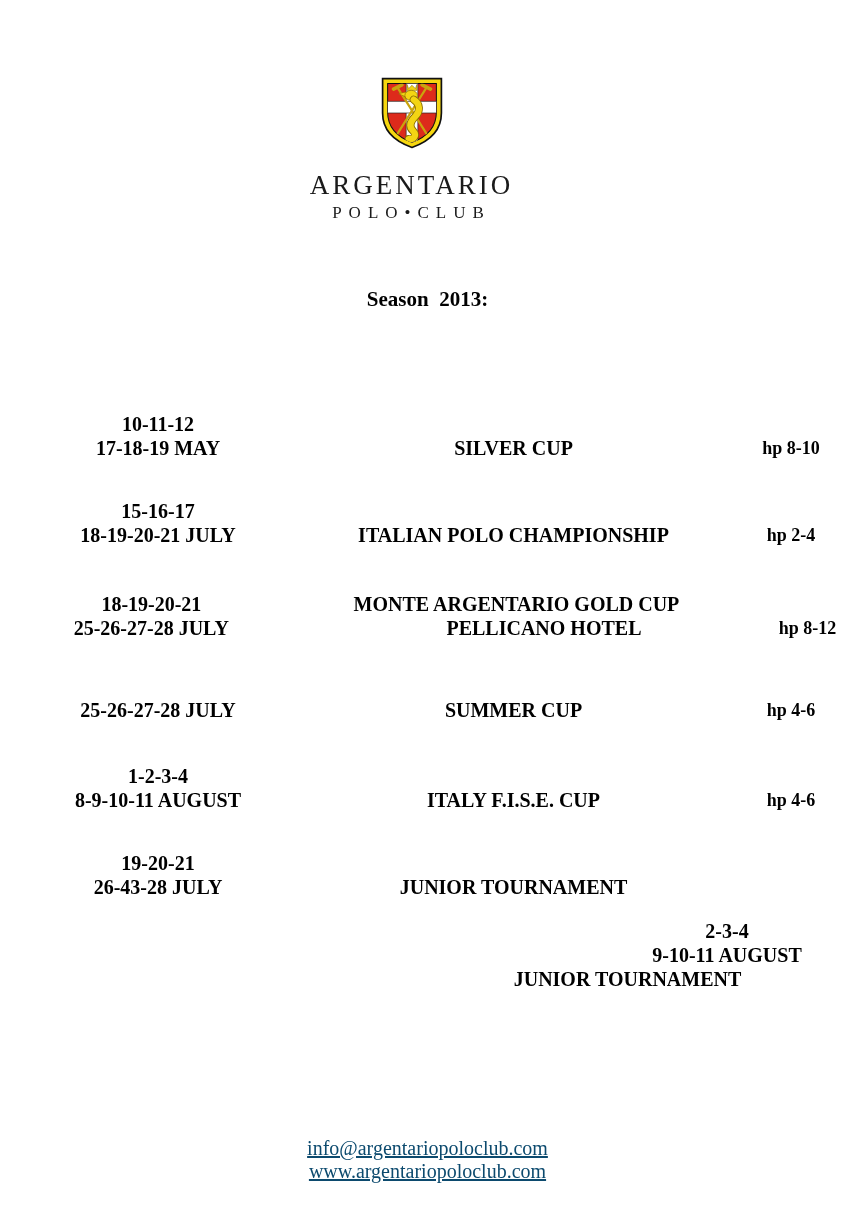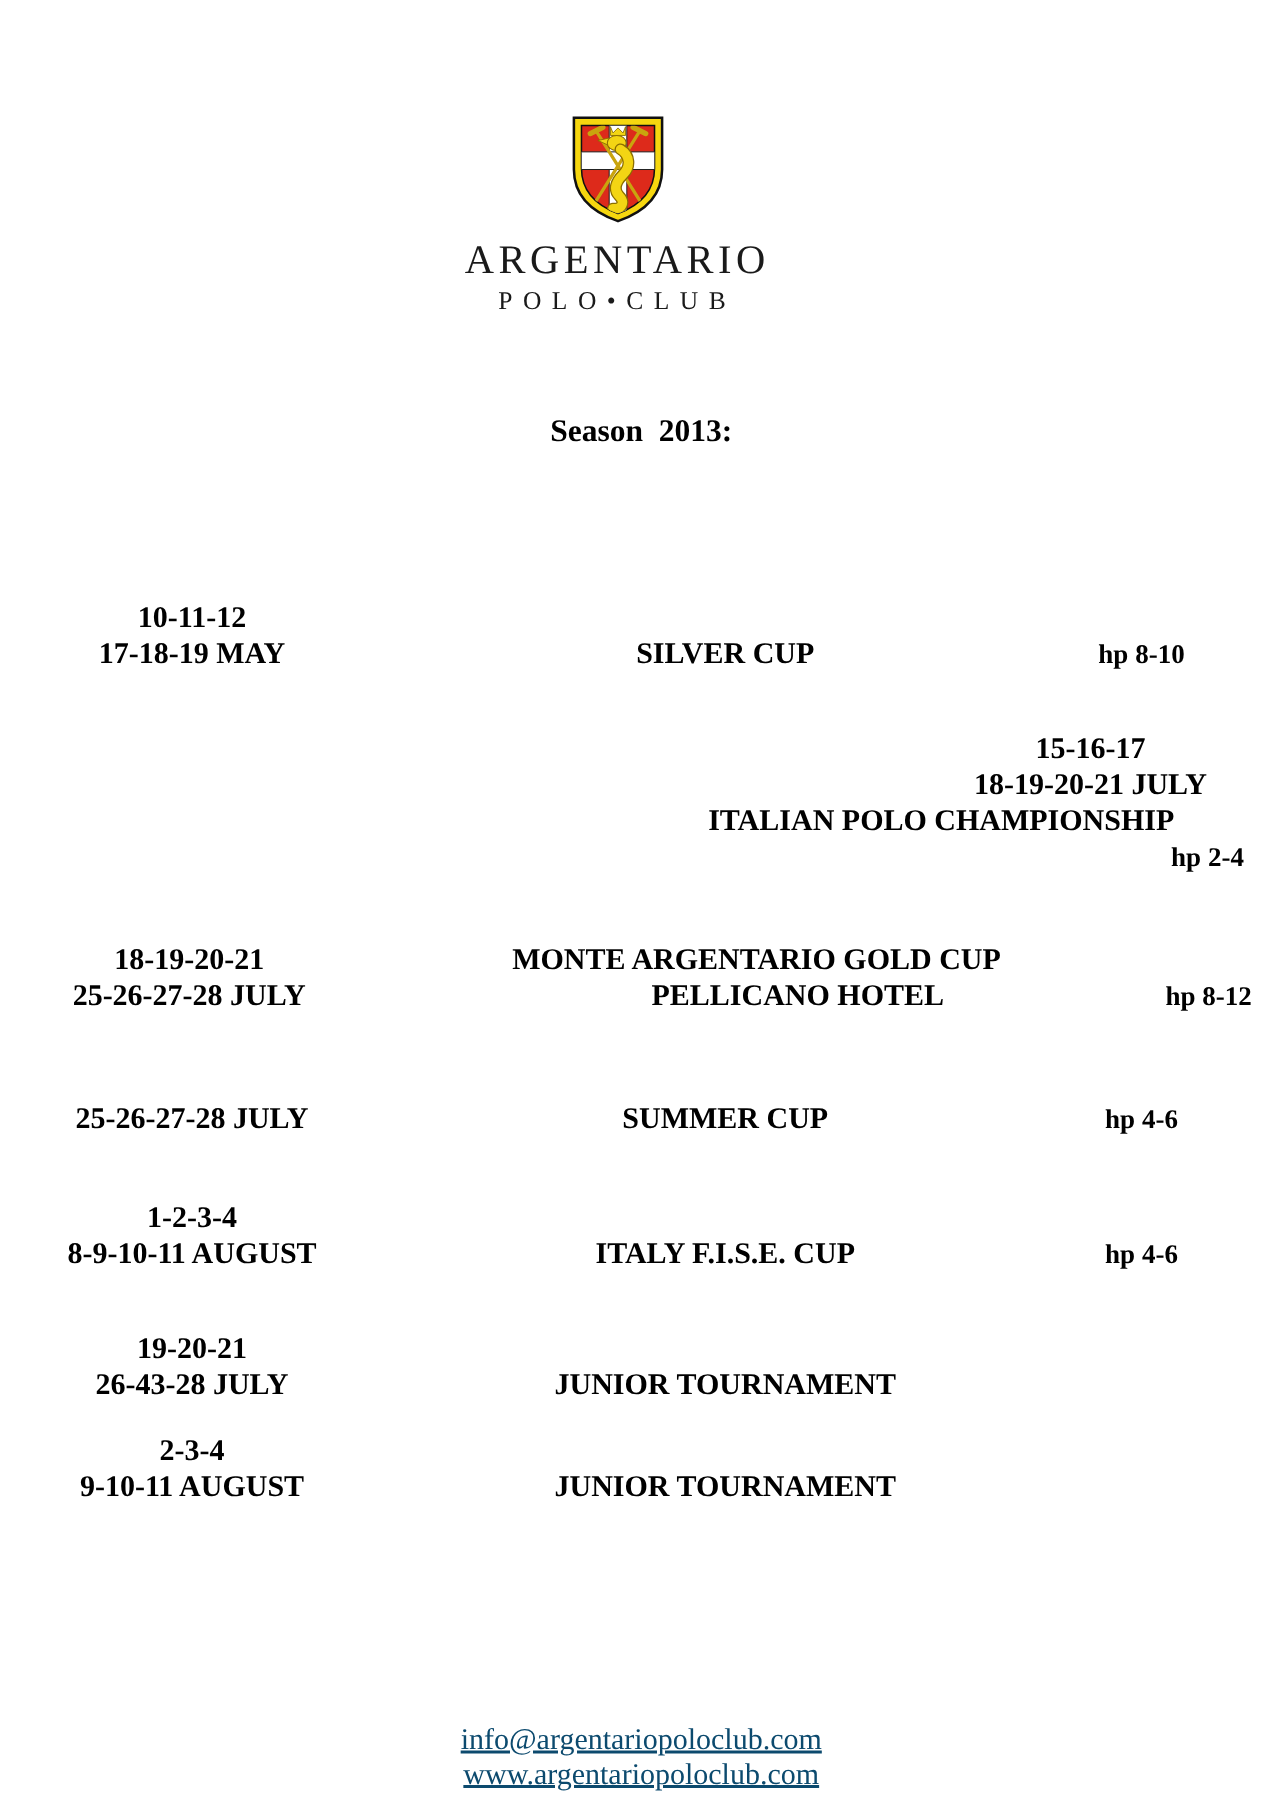--- a/index.html
+++ b/index.html
@@ -14,21 +14,21 @@
   
   .logo-block{
     width:320px;
     margin:70px auto 0;
     position:relative;
     left:-16px;
     text-align:center;
   }
   .crest{display:block;margin:0 auto;}
   .logo-name{
-    margin-top:2px;
+    margin-top:14px;
     font-size:27px;
     letter-spacing:3px;
     color:#1a1a1a;
     white-space:pre;
   }
   .logo-sub{
     margin-top:2px;
     font-size:17px;
     letter-spacing:7px;
     color:#1a1a1a;
@@ -43,27 +43,27 @@
     white-space:pre;
   }
   .schedule{margin-top:100px;}
   .event-row{
     display:flex;
     align-items:flex-end;
     font-weight:bold;
     font-size:20px;
     line-height:24px;
   }
-  .event-row:nth-child(2){margin-top:39px;flex-direction:column;}
+  .event-row:nth-child(2){margin-top:39px;}
   .event-row:nth-child(3){margin-top:45px;gap:28px;}
   .event-row:nth-child(4){margin-top:58px;}
   .event-row:nth-child(5){margin-top:42px;}
   .event-row:nth-child(6){margin-top:39px;}
-  .event-row:nth-child(7){margin-top:20px;}
-  .col-dates{width:256px;}
+  .event-row:nth-child(7){margin-top:20px;flex-direction:column;}
+  .col-dates{width:256px;margin-left:30px;}
   .col-title{width:455px;}
   .col-title .indent{padding-left:55px;}
   .col-hp{width:100px;font-size:18px;line-height:24px;}
   
   .footer{margin-top:146px;}
   .footer a{
     display:block;
     font-size:20px;
     line-height:23px;
     color:#0c4a6e;

